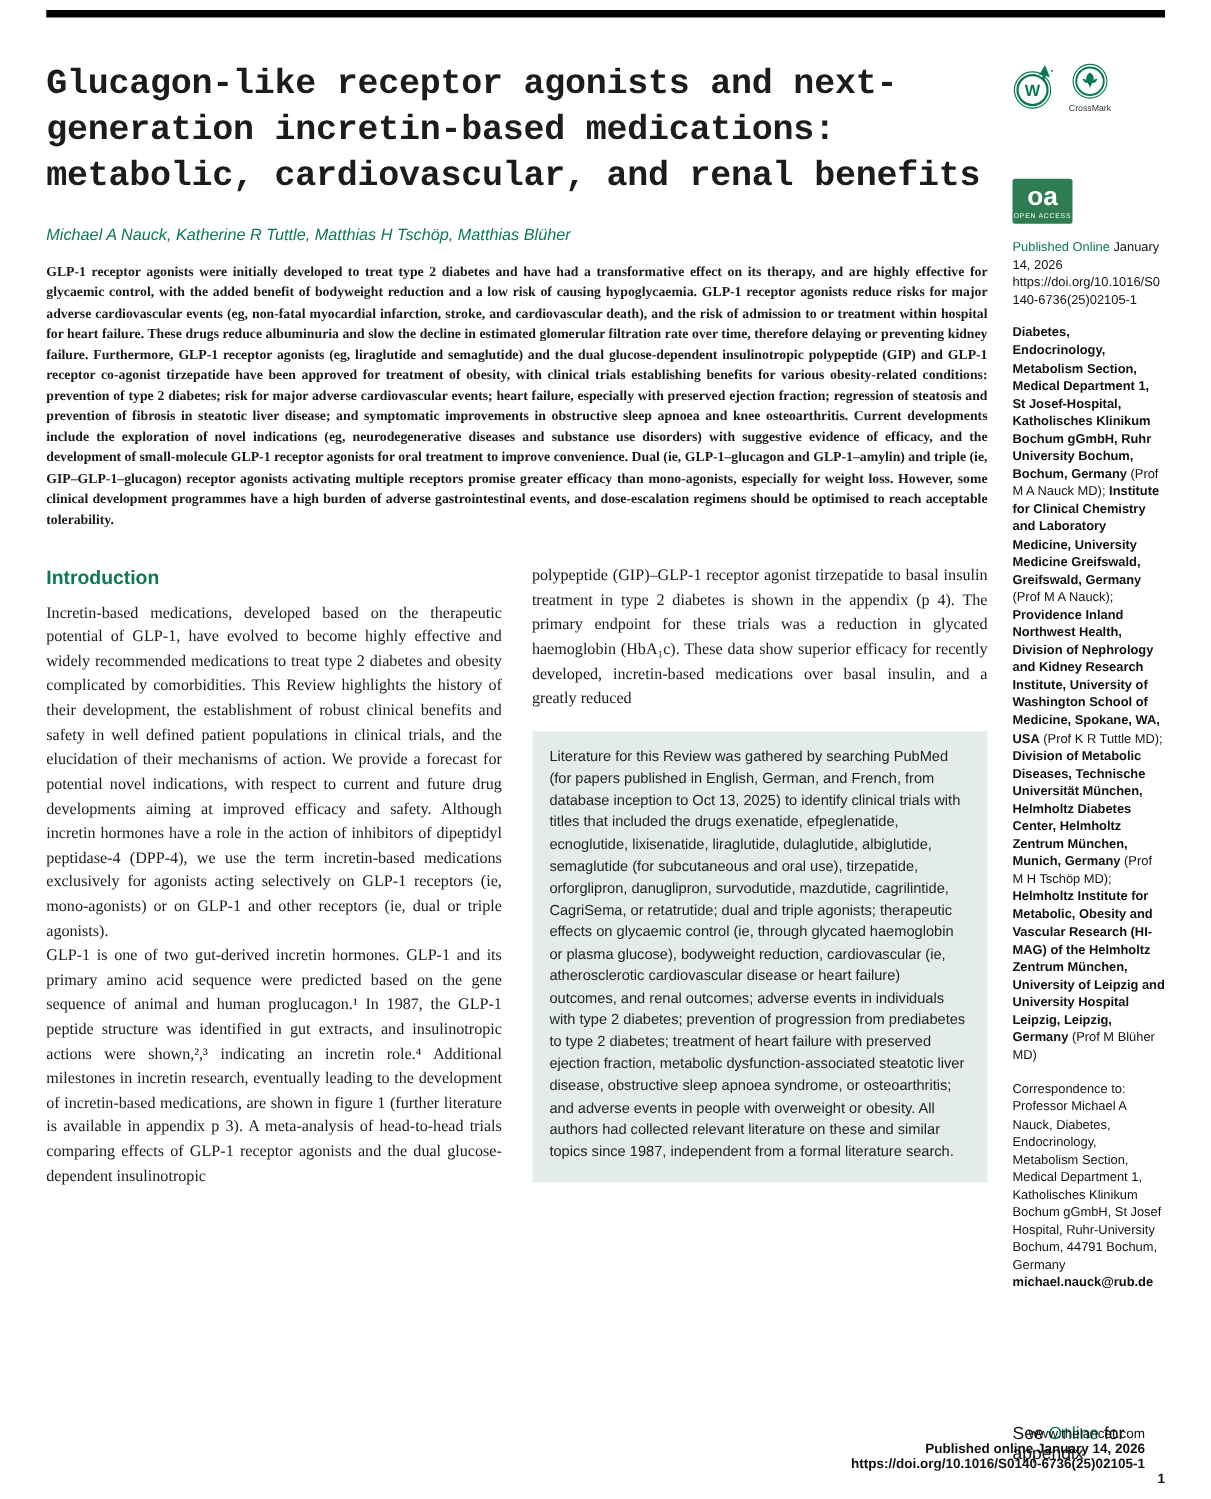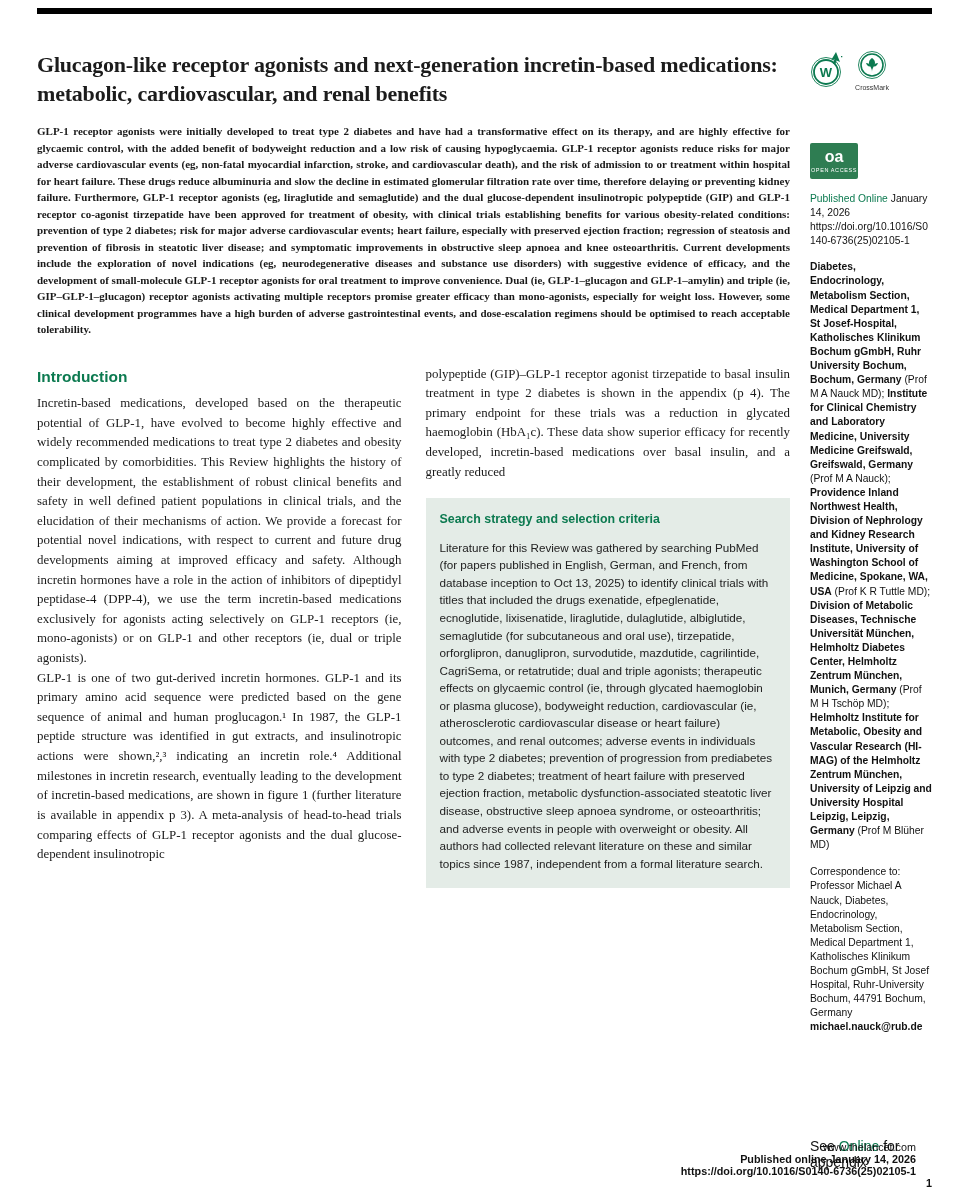--- a/index.html
+++ b/index.html
@@ -10,21 +10,21 @@
   }
   html,body{margin:0;padding:0;}
   body{
     width:969px;height:1199px;position:relative;background:#ffffff;
     font-family:"Liberation Serif",serif;color:var(--ink);overflow:hidden;
   }
   .top-rule{position:absolute;top:8px;left:37px;width:895px;height:6px;background:#000;}
   .layout{position:absolute;top:14px;left:37px;width:895px;display:grid;grid-template-columns:753px 122px;column-gap:20px;}
   
   .title{
-    font-family:Liberation Serif, serif;font-weight:700;font-size:22px;line-height:1.32;
+    font-family:Liberation Mono, monospace;font-weight:700;font-size:28px;line-height:1.32;
     margin-top:36px;color:#1c1c1c;letter-spacing:-0.2px;
   }
   .authors{
     margin-top:15px;font-family:"Liberation Sans",sans-serif;font-style:italic;
     font-size:13px;color:var(--green);
   }
   .abstract{
     margin-top:15px;font-weight:700;font-size:11px;line-height:1.5;text-align:justify;
   }
   .cols{display:flex;gap:24px;margin-top:8px;}
@@ -42,21 +42,21 @@
   .panel-h{color:var(--green);font-weight:700;font-size:12.4px;margin-bottom:10px;}
   
   .side{position:relative;font-family:"Liberation Sans",sans-serif;color:#111;}
   .icons{display:flex;gap:8px;margin-top:36px;align-items:flex-start;}
   .icon-wrap{display:flex;flex-direction:column;align-items:center;}
   .crossmark-label{font-size:7px;color:#333;margin-top:1px;}
   .oa-box{
     width:48px;height:36px;background:var(--oa-green);color:#fff;margin-top:52px;
     display:flex;flex-direction:column;align-items:center;justify-content:center;border-radius:2px;
   }
-  .oa-label{font-weight:700;font-size:16px;line-height:1;text-align:right;}
+  .oa-label{font-weight:700;font-size:21px;line-height:1;text-align:right;}
   .oa-sub{font-size:5.5px;letter-spacing:0.6px;margin-top:2px;}
   .side-block{font-size:10.3px;line-height:1.37;margin-top:13px;}
   .pub-label{color:var(--green);}
   .doi-text{word-break:break-all;}
   .aff{font-weight:700;margin-top:12px;}
   .aff .reg{font-weight:400;}
   .corr{margin-top:13px;}
   .corr-email{font-weight:700;word-break:break-all;}
   .see-online{position:absolute;top:1108px;left:0;font-size:14px;margin-top:16px;}
   .see-online .green{color:var(--green);}
@@ -71,35 +71,35 @@
 </style>
 </head>
 <body>
 
 <div class="top-rule"></div>
 
 <div class="layout">
 
   <div class="main">
     <h1 class="title">Glucagon-like receptor agonists and next-generation incretin-based medications: metabolic, cardiovascular, and renal benefits</h1>
+    <div class="authors">Michael A Nauck, Katherine R Tuttle, Matthias H Tschöp, Matthias Blüher</div>
     <p class="abstract">GLP-1 receptor agonists were initially developed to treat type 2 diabetes and have had a transformative effect on its therapy, and are highly effective for glycaemic control, with the added benefit of bodyweight reduction and a low risk of causing hypoglycaemia. GLP-1 receptor agonists reduce risks for major adverse cardiovascular events (eg, non-fatal myocardial infarction, stroke, and cardiovascular death), and the risk of admission to or treatment within hospital for heart failure. These drugs reduce albuminuria and slow the decline in estimated glomerular filtration rate over time, therefore delaying or preventing kidney failure. Furthermore, GLP-1 receptor agonists (eg, liraglutide and semaglutide) and the dual glucose-dependent insulinotropic polypeptide (GIP) and GLP-1 receptor co-agonist tirzepatide have been approved for treatment of obesity, with clinical trials establishing benefits for various obesity-related conditions: prevention of type 2 diabetes; risk for major adverse cardiovascular events; heart failure, especially with preserved ejection fraction; regression of steatosis and prevention of fibrosis in steatotic liver disease; and symptomatic improvements in obstructive sleep apnoea and knee osteoarthritis. Current developments include the exploration of novel indications (eg, neurodegenerative diseases and substance use disorders) with suggestive evidence of efficacy, and the development of small-molecule GLP-1 receptor agonists for oral treatment to improve convenience. Dual (ie, GLP-1–glucagon and GLP-1–amylin) and triple (ie, GIP–GLP-1–glucagon) receptor agonists activating multiple receptors promise greater efficacy than mono-agonists, especially for weight loss. However, some clinical development programmes have a high burden of adverse gastrointestinal events, and dose-escalation regimens should be optimised to reach acceptable tolerability.</p>
 
     <div class="cols">
 
       <div class="col">
         <h2 class="sec-h">Introduction</h2>
         <p class="body-p">Incretin-based medications, developed based on the therapeutic potential of GLP-1, have evolved to become highly effective and widely recommended medications to treat type 2 diabetes and obesity complicated by comorbidities. This Review highlights the history of their development, the establishment of robust clinical benefits and safety in well defined patient populations in clinical trials, and the elucidation of their mechanisms of action. We provide a forecast for potential novel indications, with respect to current and future drug developments aiming at improved efficacy and safety. Although incretin hormones have a role in the action of inhibitors of dipeptidyl peptidase-4 (DPP-4), we use the term incretin-based medications exclusively for agonists acting selectively on GLP-1 receptors (ie, mono-agonists) or on GLP-1 and other receptors (ie, dual or triple agonists).</p>
         <p class="body-p">GLP-1 is one of two gut-derived incretin hormones. GLP-1 and its primary amino acid sequence were predicted based on the gene sequence of animal and human proglucagon.¹ In 1987, the GLP-1 peptide structure was identified in gut extracts, and insulinotropic actions were shown,²,³ indicating an incretin role.⁴ Additional milestones in incretin research, eventually leading to the development of incretin-based medications, are shown in figure 1 (further literature is available in appendix p 3). A meta-analysis of head-to-head trials comparing effects of GLP-1 receptor agonists and the dual glucose-dependent insulinotropic</p>
       </div>
 
       <div class="col">
         <div style="height:16px"></div>
         <p class="body-p">polypeptide (GIP)–GLP-1 receptor agonist tirzepatide to basal insulin treatment in type 2 diabetes is shown in the appendix (p 4). The primary endpoint for these trials was a reduction in glycated haemoglobin (HbA₁c). These data show superior efficacy for recently developed, incretin-based medications over basal insulin, and a greatly reduced</p>
         <div class="panel">
-          <div class="panel-h">Search strategy and selection criteria</div>
           <div>Literature for this Review was gathered by searching PubMed (for papers published in English, German, and French, from database inception to Oct 13, 2025) to identify clinical trials with titles that included the drugs exenatide, efpeglenatide, ecnoglutide, lixisenatide, liraglutide, dulaglutide, albiglutide, semaglutide (for subcutaneous and oral use), tirzepatide, orforglipron, danuglipron, survodutide, mazdutide, cagrilintide, CagriSema, or retatrutide; dual and triple agonists; therapeutic effects on glycaemic control (ie, through glycated haemoglobin or plasma glucose), bodyweight reduction, cardiovascular (ie, atherosclerotic cardiovascular disease or heart failure) outcomes, and renal outcomes; adverse events in individuals with type 2 diabetes; prevention of progression from prediabetes to type 2 diabetes; treatment of heart failure with preserved ejection fraction, metabolic dysfunction-associated steatotic liver disease, obstructive sleep apnoea syndrome, or osteoarthritis; and adverse events in people with overweight or obesity. All authors had collected relevant literature on these and similar topics since 1987, independent from a formal literature search.</div>
         </div>
       </div>
     </div>
   </div>
 
   <div class="side">
 
     <div class="icons">
       <div class="icon-wrap">

